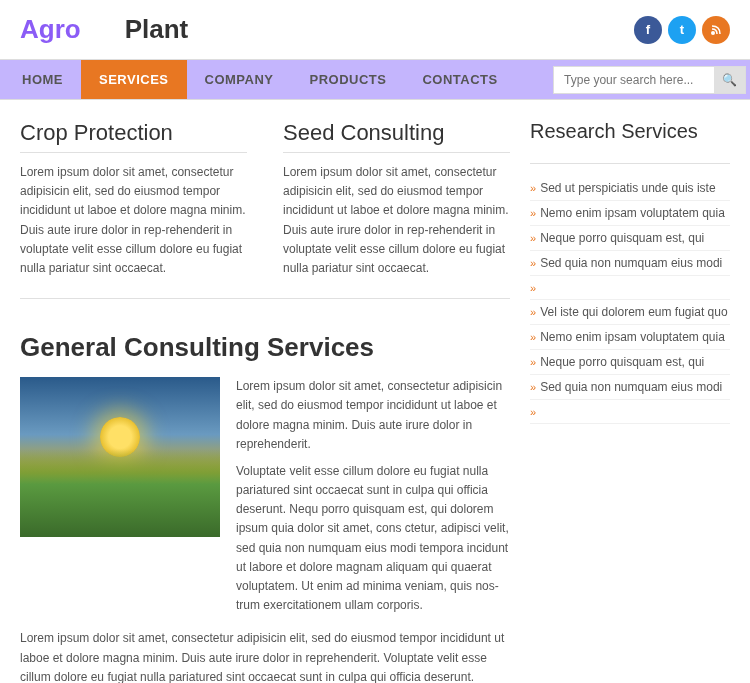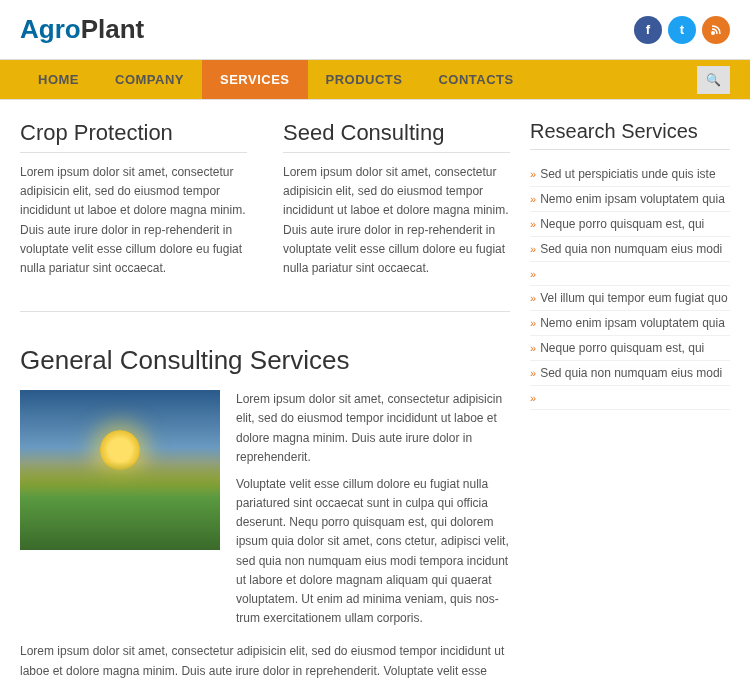--- a/index.html
+++ b/index.html
@@ -3,66 +3,66 @@
   <meta charset="utf-8">
   <style>
     * { box-sizing: border-box; margin: 0; padding: 0; }
     body { font-family: Arial, sans-serif; background: #f0f0f0; color: #333; font-size: 13px; }
     
     .page-wrapper { background: #fff; max-width: 750px; margin: 0 auto; box-shadow: 0 0 10px rgba(0,0,0,0.2); }
     
     
     .header { display: flex; align-items: center; justify-content: space-between; padding: 14px 20px; background: #fff; }
     .logo { font-size: 26px; font-weight: bold; }
-    .logo-agro { color: #0369a1; }
-    .logo-plant { color: #333; }
+    .logo-agro { color: #8b5cf6; }
+    .logo-plant { color: #333; margin-left: 44px; }
     .social-icons { display: flex; gap: 6px; }
     .social-icon { width: 28px; height: 28px; border-radius: 50%; display: flex; align-items: center; justify-content: center; color: #fff; font-size: 13px; font-weight: bold; text-decoration: none; cursor: pointer; }
     .social-fb { background: #3b5998; }
     .social-tw { background: #1da1f2; }
     .social-rss { background: #e87722; }
     
     
-    .nav { background: #eab308; border-top: 1px solid #ddd; border-bottom: 1px solid #ddd; display: flex; align-items: center; padding: 0 20px; }
+    .nav { background: #c4b5fd; border-top: 1px solid #ddd; border-bottom: 1px solid #ddd; display: flex; align-items: center; padding: 0 4px; }
     .nav-item { padding: 12px 18px; font-size: 13px; font-weight: bold; color: #555; text-transform: uppercase; cursor: pointer; letter-spacing: 0.5px; }
     .nav-item.active { background: #e87722; color: #fff; }
     .nav-search { margin-left: auto; display: flex; align-items: center; border: 1px solid #ddd; background: #fff; }
     .nav-search input { border: none; outline: none; padding: 6px 10px; font-size: 12px; color: #999; width: 160px; background: transparent; }
     .nav-search-btn { background: #e0e0e0; border: none; padding: 6px 8px; cursor: pointer; color: #666; font-size: 12px; }
     
     
     .main { padding: 20px 20px 10px 20px; display: flex; gap: 20px; }
     
     
     .content-left { flex: 1; }
     
     
     .sidebar { width: 200px; flex-shrink: 0; }
     
     
-    .two-col { display: flex; gap: 36px; margin-bottom: 33px; }
+    .two-col { display: flex; gap: 36px; margin-bottom: 20px; }
     .col-half { flex: 1; }
     
     .section-title { font-size: 22px; font-weight: normal; color: #333; margin-bottom: 10px; border-bottom: 1px solid #e0e0e0; padding-bottom: 6px; }
     .section-text { font-size: 12px; color: #555; line-height: 1.6; }
     
     hr.divider { border: none; border-top: 1px solid #e0e0e0; margin: 10px 0 16px 0; }
     
     
-    .consulting-title { font-size: 26px; font-weight: normal; color: #333; margin-bottom: 14px; margin-top: 33px; }
+    .consulting-title { font-size: 26px; font-weight: bold; color: #333; margin-bottom: 14px; margin-top: 33px; }
     .consulting-content { display: flex; gap: 16px; margin-bottom: 14px; }
     .consulting-image { width: 200px; height: 160px; flex-shrink: 0; background: linear-gradient(180deg, #4a7a3a 0%, #8ab845 30%, #c9a820 60%, #e8c030 80%, #3a6a8a 100%); overflow: hidden; position: relative; }
     .consulting-image-sun { position: absolute; top: 25%; left: 50%; transform: translateX(-50%); width: 40px; height: 40px; background: radial-gradient(circle, #ffe066 40%, #e8c030 70%, transparent 100%); border-radius: 50%; box-shadow: 0 0 20px 8px rgba(255,220,50,0.5); }
     .consulting-image-field { position: absolute; bottom: 0; left: 0; right: 0; height: 55%; background: linear-gradient(0deg, #3a6a2a 0%, #5a9a40 60%, transparent 100%); }
     .consulting-image-sky { position: absolute; top: 0; left: 0; right: 0; height: 60%; background: linear-gradient(180deg, #2a5a8a 0%, #6a9ac0 60%, #c9a820 100%); }
     .consulting-text { font-size: 12px; color: #555; line-height: 1.6; flex: 1; }
     .consulting-footer { font-size: 12px; color: #555; line-height: 1.6; }
     
     
-    .sidebar-title { font-size: 20px; font-weight: normal; color: #333; margin-bottom: 12px; border-bottom: 1px solid #e0e0e0; padding-bottom: 6px; }
+    .sidebar-title { font-size: 20px; font-weight: normal; color: #333; margin-bottom: 12px; border-bottom: 1px solid #e0e0e0; padding-bottom: 20px; }
     .sidebar-list { list-style: none; }
     .sidebar-list li { padding: 5px 0; font-size: 12px; color: #555; border-bottom: 1px solid #f0f0f0; display: flex; align-items: flex-start; gap: 4px; cursor: pointer; }
     .sidebar-arrow { color: #e87722; font-size: 11px; margin-top: 1px; flex-shrink: 0; }
   </style>
 </head>
 <body>
 
 <div class="page-wrapper">
 
   <div class="header">
@@ -77,25 +77,26 @@
           <circle cx="3" cy="10" r="2" fill="white"></circle>
           <path d="M2 6 Q7 6 7 11" stroke="white" stroke-width="1.5" fill="none"></path>
           <path d="M2 3 Q10 3 10 11" stroke="white" stroke-width="1.5" fill="none"></path>
         </svg>
       </div>
     </div>
   </div>
 
   <div class="nav">
     <div class="nav-item">HOME</div>
+    <div class="nav-item active">SERVICES</div>
     <div class="nav-item">COMPANY</div>
-    <div class="nav-item active">SERVICES</div>
     <div class="nav-item">PRODUCTS</div>
     <div class="nav-item">CONTACTS</div>
     <div class="nav-search">
+      <input type="text" placeholder="Type your search here..." style="">
       <button class="nav-search-btn">🔍</button>
     </div>
   </div>
 
   <div class="main">
     <div class="content-left">
 
       <div class="two-col">
         <div class="col-half">
           <h2 class="section-title">Crop Protection</h2>
@@ -143,21 +144,21 @@
           </li>
         <li>
             <span class="sidebar-arrow">»</span>
             <span>Sed quia non numquam eius modi</span>
           </li>
         <li>
             <span class="sidebar-arrow">»</span>
           </li>
         <li>
             <span class="sidebar-arrow">»</span>
-            <span>Vel illum qui tempor eum fugiat quo</span>
+            <span>Vel iste qui dolorem eum fugiat quo</span>
           </li>
         <li>
             <span class="sidebar-arrow">»</span>
             <span>Nemo enim ipsam voluptatem quia</span>
           </li>
         <li>
             <span class="sidebar-arrow">»</span>
             <span>Neque porro quisquam est, qui</span>
           </li>
         <li>

